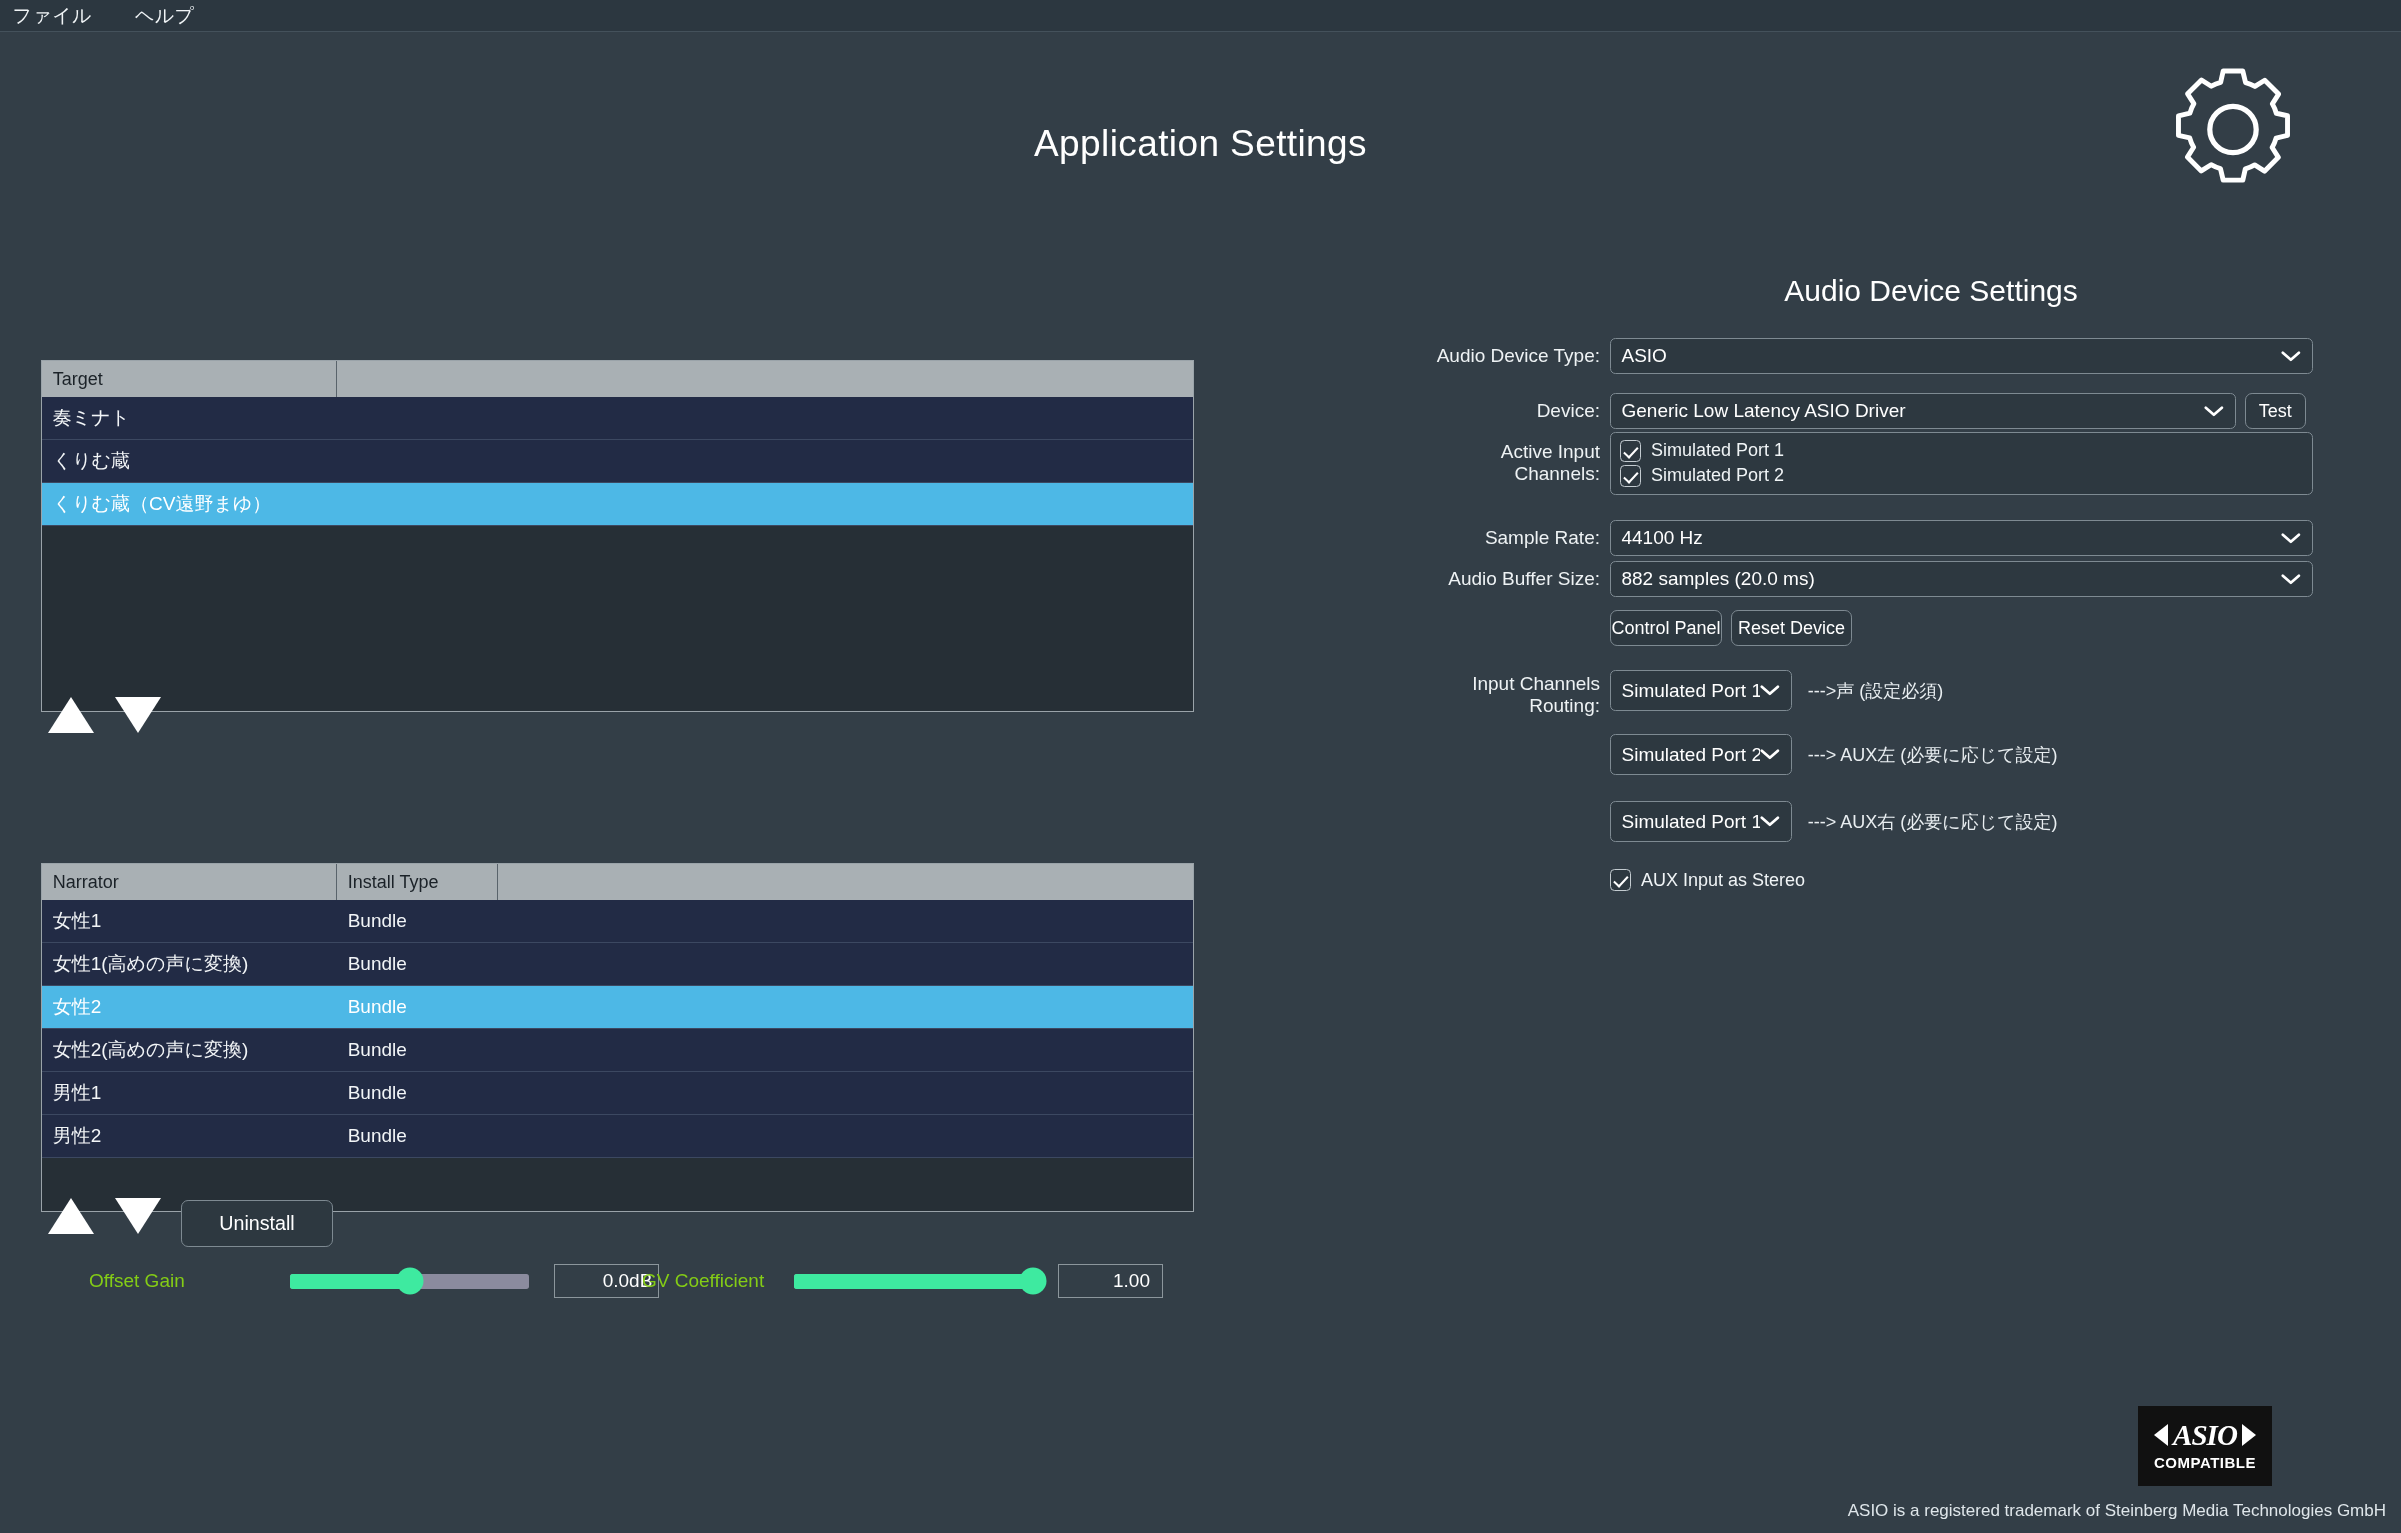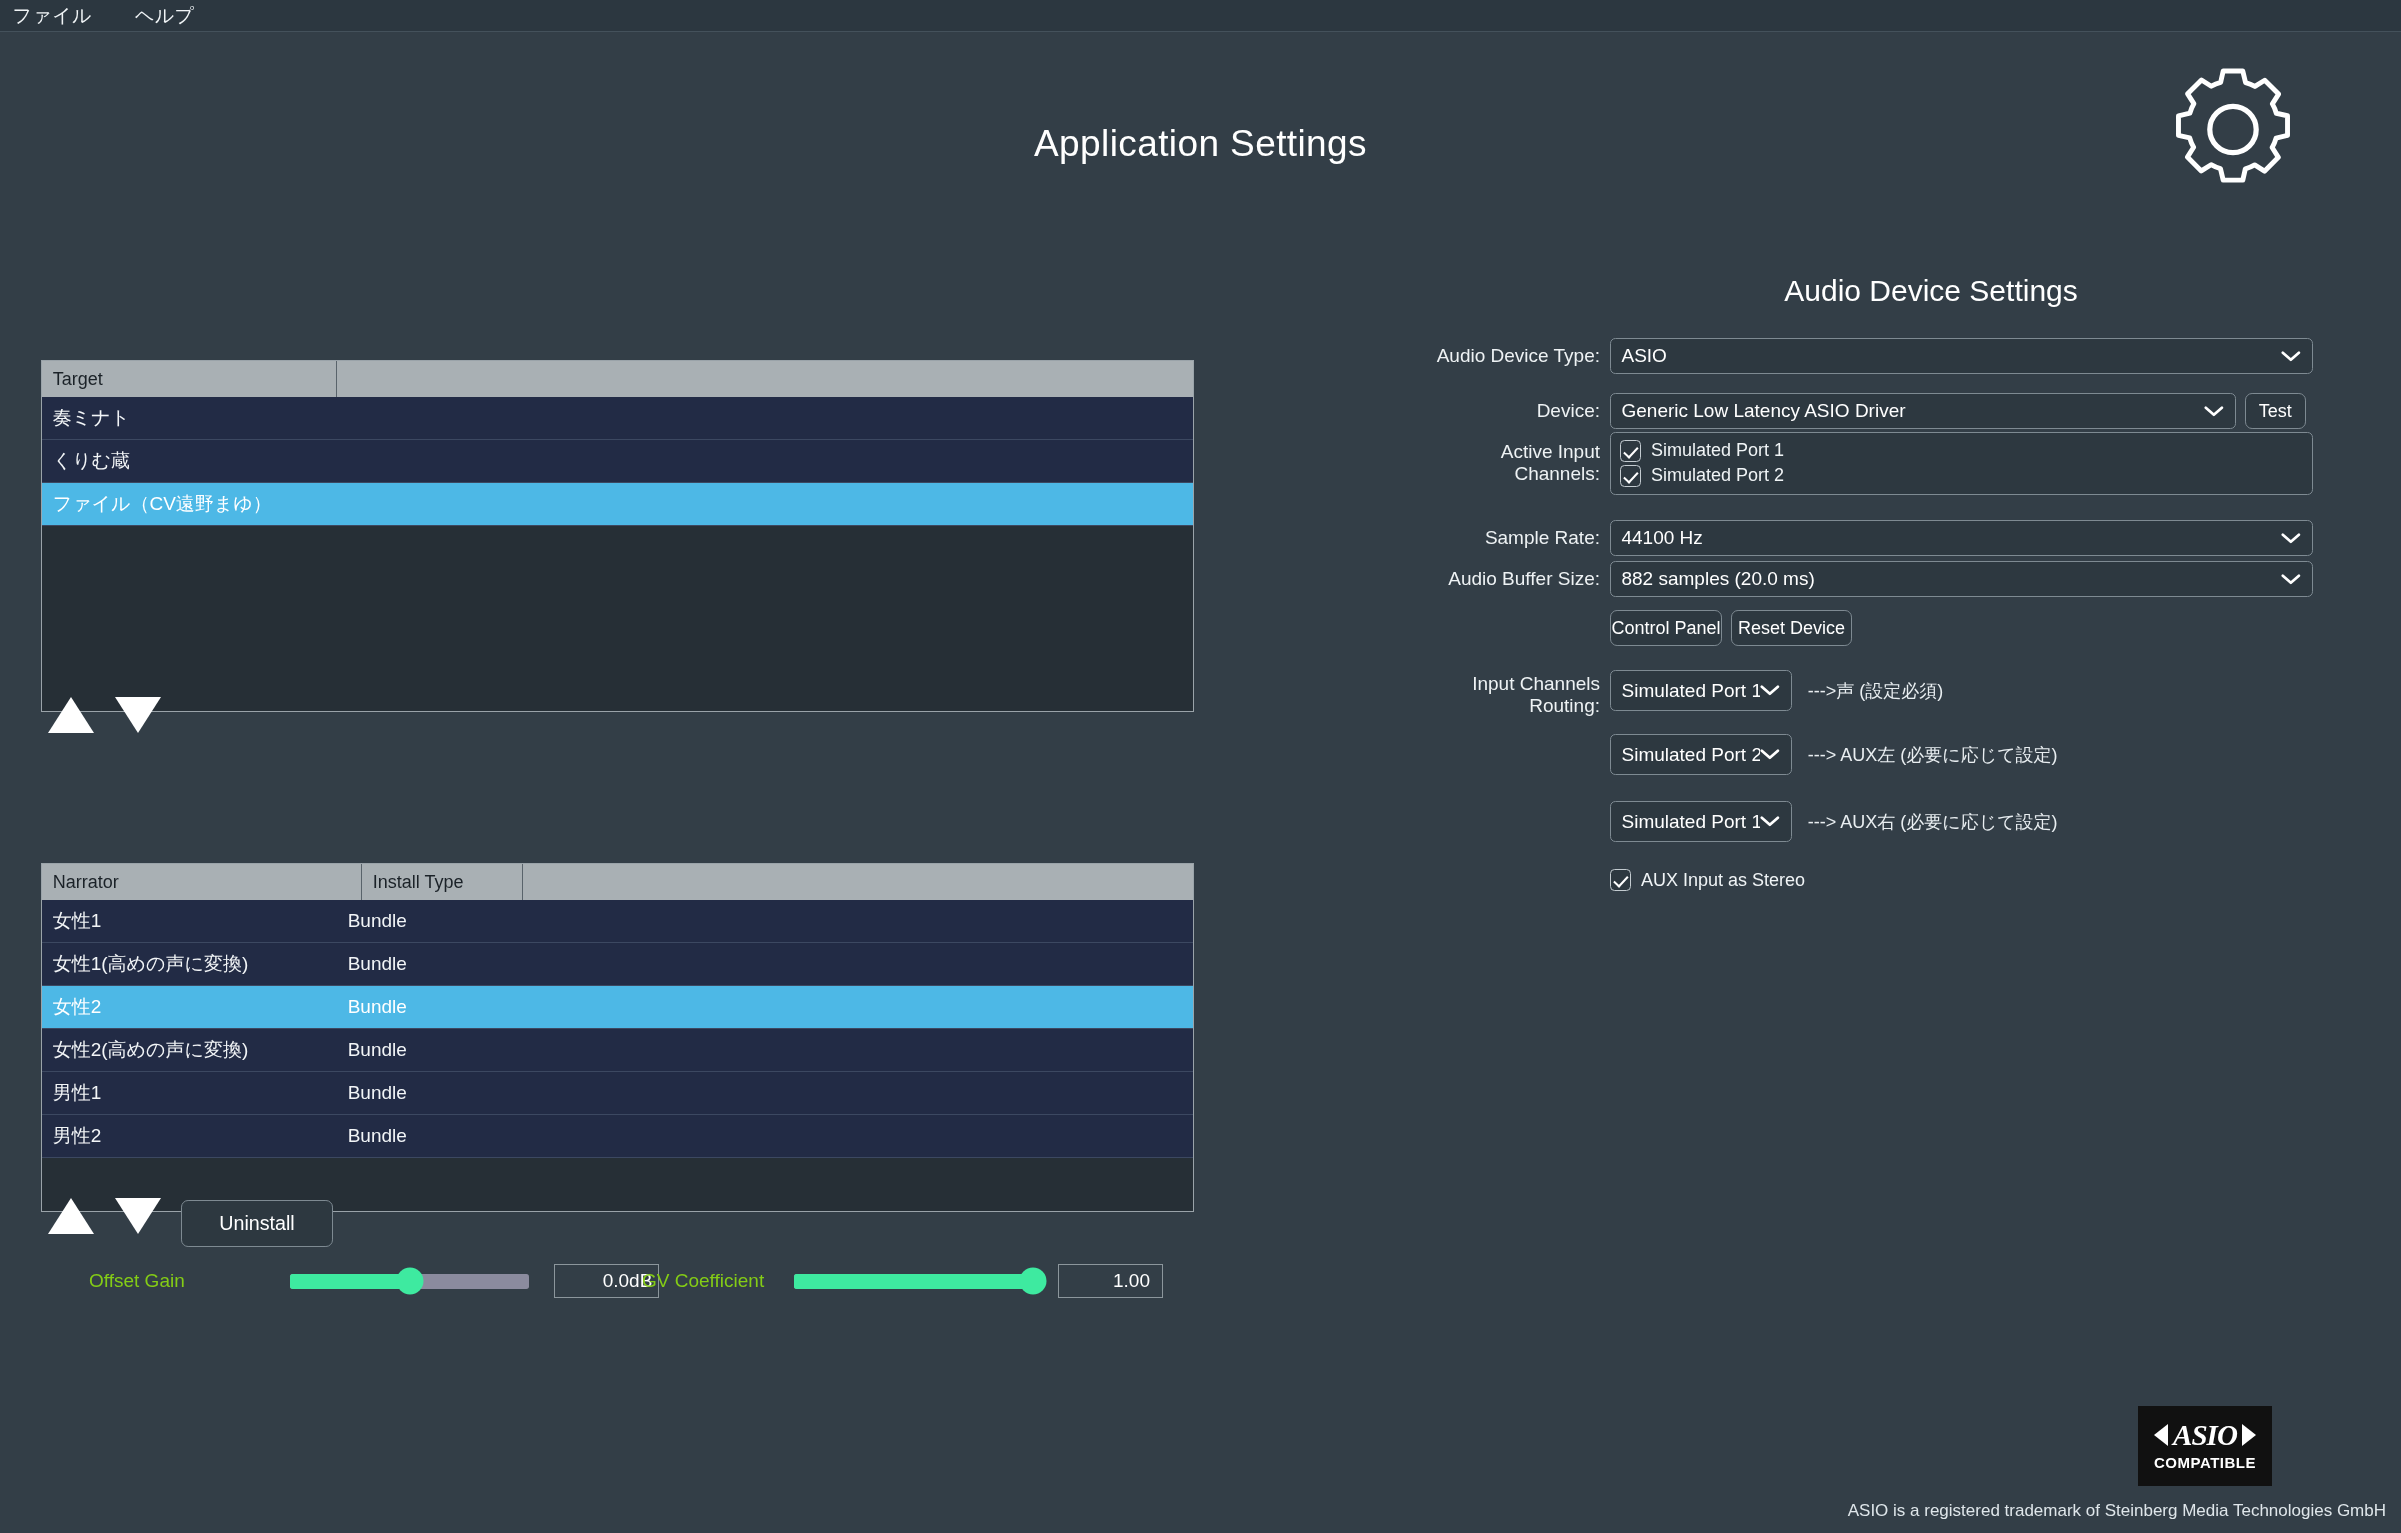--- a/index.html
+++ b/index.html
@@ -164,32 +164,32 @@
       <div class="th" style="width:295px">Target</div>
       <div class="th" style="flex:1"></div>
     </div>
     <div class="trow">
       <div class="tcell" style="flex:1">奏ミナト</div>
     </div>
     <div class="trow">
       <div class="tcell" style="flex:1">くりむ蔵</div>
     </div>
     <div class="trow sel">
-      <div class="tcell" style="flex:1">ファイル（CV遠野まゆ）</div>
+      <div class="tcell" style="flex:1">くりむ蔵（CV遠野まゆ）</div>
     </div>
   </div>
 
   <div class="arrows" id="arrows1">
     <div class="tri up"></div>
     <div class="tri down"></div>
   </div>
 
   <div class="table" id="narratorTable">
     <div class="thead">
-      <div class="th" style="width:320px">Narrator</div>
+      <div class="th" style="width:295px">Narrator</div>
       <div class="th" style="width:161px">Install Type</div>
       <div class="th" style="flex:1"></div>
     </div>
     <div class="trow">
       <div class="tcell" style="width:295px">女性1</div>
       <div class="tcell" style="flex:1">Bundle</div>
     </div>
     <div class="trow">
       <div class="tcell" style="width:295px">女性1(高めの声に変換)</div>
       <div class="tcell" style="flex:1">Bundle</div>

